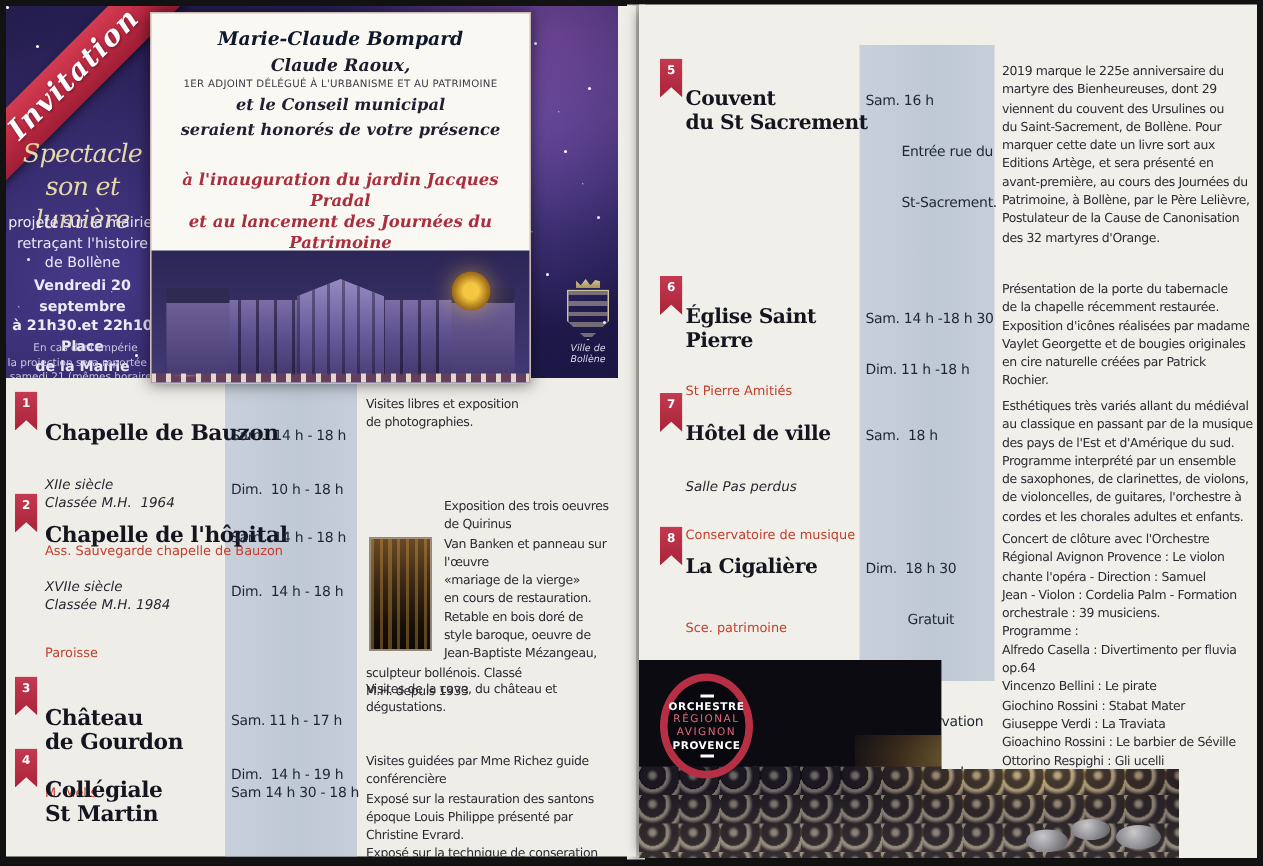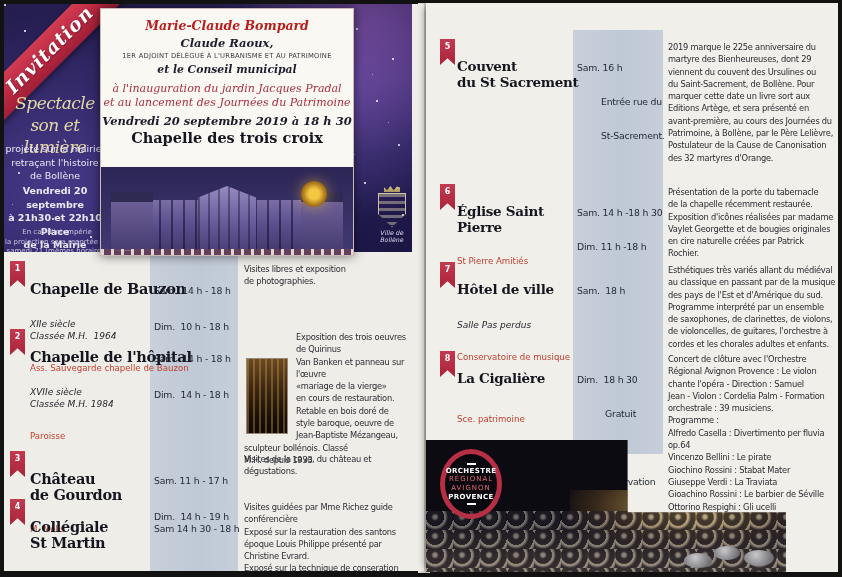--- a/index.html
+++ b/index.html
@@ -42,28 +42,28 @@
             font-size:17px;line-height:22px;color:#e3d9a4;letter-spacing:-0.5px;}
   .sb-sub{top:138px;font-size:9.5px;line-height:13.5px;color:#eae8f5;}
   .sb-sched{top:180px;font-size:9.5px;line-height:13.5px;font-weight:bold;color:#eceaf6;}
   .sb-note{top:224px;width:106px;font-size:7px;line-height:9.5px;color:#c9c6de;}
 
   
   .card{position:absolute;left:96px;top:4px;width:252px;height:246px;background:#faf8f3;
         border:1px solid #cbb9b4;box-shadow:0 0 10px rgba(0,0,0,.55);text-align:center;z-index:3;}
   .card div{white-space:pre-line;}
   .c-name{font-family:"DejaVu Serif","Liberation Serif",serif;font-style:italic;font-weight:bold;
-          color:#b91c1c;font-size:12.5px;margin-top:9px;}
+          color:#0f172a;font-size:12.5px;margin-top:9px;}
   .c-role{font-size:6.8px;color:#3a3a44;letter-spacing:.2px;margin-top:2px;}
   .c-name2{font-family:"DejaVu Serif","Liberation Serif",serif;font-style:italic;font-weight:bold;
            color:#1d1c2c;font-size:11.5px;margin-top:3px;}
   .c-line{font-family:"DejaVu Serif","Liberation Serif",serif;font-style:italic;font-weight:bold;
           color:#201f30;font-size:10.8px;line-height:13.5px;margin-top:3px;}
-  .c-occ{font-family:"DejaVu Serif","Liberation Serif",serif;font-style:italic;font-weight:normal;
-         color:#ab2e3e;font-size:11px;line-height:14px;margin-top:5px;}
+  .c-occ{font-family:"DejaVu Serif","Liberation Serif",serif;font-style:italic;font-weight:bold;
+         color:#ab2e3e;font-size:11px;line-height:14px;margin-top:20px;}
   .c-date{font-family:"DejaVu Serif","Liberation Serif",serif;font-style:italic;font-weight:bold;
           color:#1c1b2a;font-size:11.5px;margin-top:4px;}
   .c-venue{font-family:"DejaVu Serif","Liberation Serif",serif;font-weight:bold;
            color:#15141f;font-size:14.5px;margin-top:1px;}
   .c-photo{position:absolute;left:0;bottom:0;width:100%;height:88px;overflow:hidden;
            background:linear-gradient(180deg,#2c2656,#423a74);}
   .f-main{position:absolute;left:4%;bottom:5px;width:92%;height:50px;
           background:repeating-linear-gradient(90deg,rgba(18,14,40,.55) 0 2px,transparent 2px 12px),
                      linear-gradient(180deg,#7b6ea6,#5d5190 45%,#443a6e);}
   .f-mid{position:absolute;left:50%;bottom:5px;width:58px;height:64px;transform:translateX(-50%);
@@ -173,20 +173,21 @@
         <div class="shield"></div>
         <div class="cap">Ville de Bollène</div>
       </div>
     </div>
 
     <div class="card">
       <div class="c-name">Marie-Claude Bompard</div>
       <div class="c-name2">Claude Raoux,</div>
       <div class="c-role">1ER ADJOINT DÉLÉGUÉ À L'URBANISME ET AU PATRIMOINE</div>
       <div class="c-line">et le Conseil municipal</div>
+      <div class="c-line">seraient honorés de votre présence</div>
       <div class="c-occ">à l'inauguration du jardin Jacques Pradal
 et au lancement des Journées du Patrimoine</div>
       <div class="c-date">Vendredi 20 septembre 2019 à 18 h 30</div>
       <div class="c-venue">Chapelle des trois croix</div>
       <div class="c-photo">
         <div class="f-fount"></div>
         <div class="f-main"></div>
         <div class="f-end" style="left:10px;"></div>
         <div class="f-end" style="right:10px;"></div>
         <div class="f-mid"></div>

